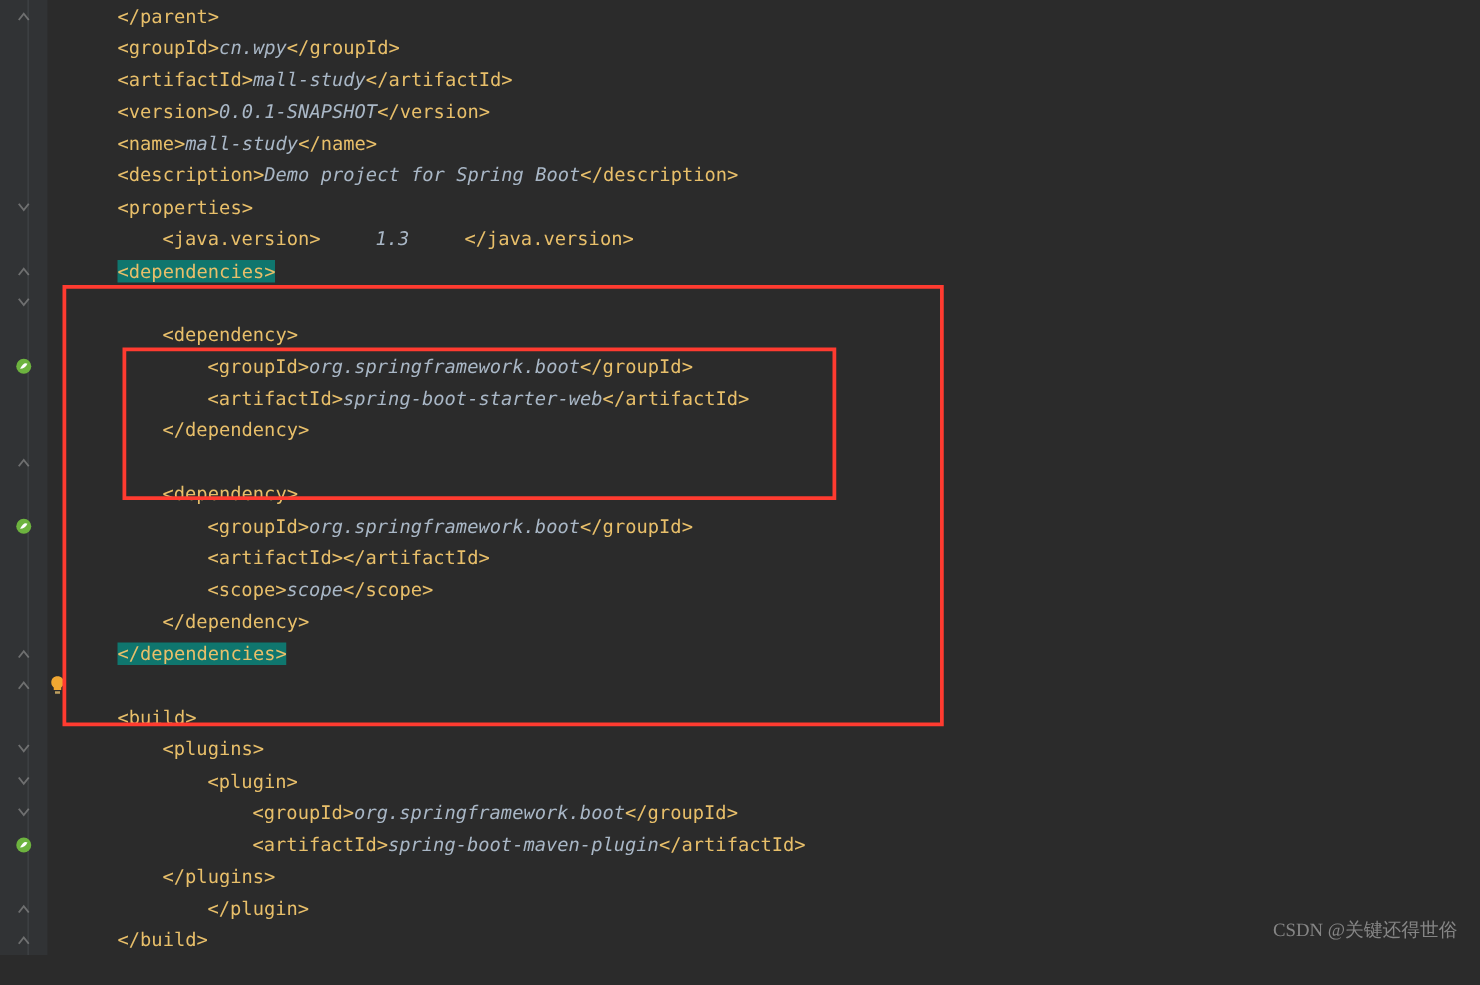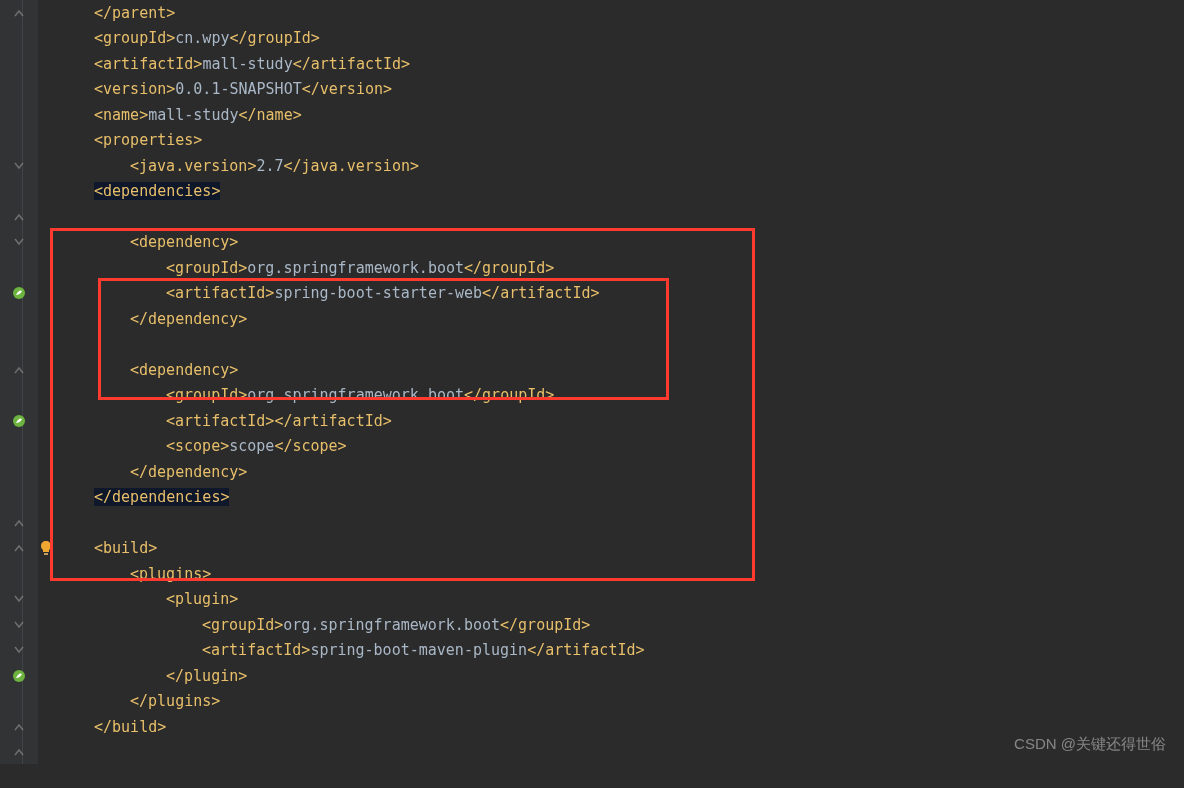--- a/index.html
+++ b/index.html
@@ -52,27 +52,27 @@
     padding-left: 20px;
     position: relative;
   }
   .line {
     height: 25.5px;
     display: flex;
     align-items: center;
     white-space: pre;
   }
   .tag-b { color: #e8bf6a; } 
-  .text  { color: #a9b7c6; }
+  .text  { color: #a9b7c6; font-style: italic; }
   .hl-tag {
-    background: #0f172a;
+    background: #0f766e;
     color: #e8bf6a;
   }
   .indent2 { padding-left: 36px; }
-  .indent3 { padding-left: 72px; }
+  .indent3 { padding-left: 72px; gap: 44px; }
   .indent4 { padding-left: 108px; }
   .indent5 { padding-left: 144px; }
 
   .red-box-outer {
     position: absolute;
     border: 3px solid #ff3b30;
     pointer-events: none;
     left: 50px;
     top: 228px;
     width: 705px;
@@ -95,21 +95,21 @@
     height: 788px;
     background: #515658;
     opacity: 0.5;
   }
   .watermark {
     position: absolute;
     bottom: 10px;
     right: 18px;
     color: #cfcfcf;
     opacity: 0.55;
-    font-family: Liberation Sans, sans-serif;
+    font-family: Liberation Serif, serif;
     font-size: 15px;
   }
 </style>
 </head>
 <body>
 
 <div class="editor">
   <div class="gutter">
     <div class="vline"></div>
     <div class="gutter-line">
@@ -247,42 +247,43 @@
         </span>
       </div>
   </div>
 
   <div class="code">
     <div class="line indent2"><span class="tag-b">&lt;/parent&gt;</span></div>
     <div class="line indent2"><span class="tag-b">&lt;groupId&gt;</span><span class="text">cn.wpy</span><span class="tag-b">&lt;/groupId&gt;</span></div>
     <div class="line indent2"><span class="tag-b">&lt;artifactId&gt;</span><span class="text">mall-study</span><span class="tag-b">&lt;/artifactId&gt;</span></div>
     <div class="line indent2"><span class="tag-b">&lt;version&gt;</span><span class="text">0.0.1-SNAPSHOT</span><span class="tag-b">&lt;/version&gt;</span></div>
     <div class="line indent2"><span class="tag-b">&lt;name&gt;</span><span class="text">mall-study</span><span class="tag-b">&lt;/name&gt;</span></div>
+    <div class="line indent2"><span class="tag-b">&lt;description&gt;</span><span class="text">Demo project for Spring Boot</span><span class="tag-b">&lt;/description&gt;</span></div>
     <div class="line indent2"><span class="tag-b">&lt;properties&gt;</span></div>
-    <div class="line indent3"><span class="tag-b">&lt;java.version&gt;</span><span class="text">2.7</span><span class="tag-b">&lt;/java.version&gt;</span></div>
+    <div class="line indent3"><span class="tag-b">&lt;java.version&gt;</span><span class="text">1.3</span><span class="tag-b">&lt;/java.version&gt;</span></div>
     <div class="line indent2"><span class="tag-b hl-tag">&lt;dependencies&gt;</span></div>
     <div class="line"></div>
     <div class="line indent3"><span class="tag-b">&lt;dependency&gt;</span></div>
     <div class="line indent4"><span class="tag-b">&lt;groupId&gt;</span><span class="text">org.springframework.boot</span><span class="tag-b">&lt;/groupId&gt;</span></div>
     <div class="line indent4"><span class="tag-b">&lt;artifactId&gt;</span><span class="text">spring-boot-starter-web</span><span class="tag-b">&lt;/artifactId&gt;</span></div>
     <div class="line indent3"><span class="tag-b">&lt;/dependency&gt;</span></div>
     <div class="line"></div>
     <div class="line indent3"><span class="tag-b">&lt;dependency&gt;</span></div>
     <div class="line indent4"><span class="tag-b">&lt;groupId&gt;</span><span class="text">org.springframework.boot</span><span class="tag-b">&lt;/groupId&gt;</span></div>
     <div class="line indent4"><span class="tag-b">&lt;artifactId&gt;</span><span class="tag-b">&lt;/artifactId&gt;</span></div>
     <div class="line indent4"><span class="tag-b">&lt;scope&gt;</span><span class="text">scope</span><span class="tag-b">&lt;/scope&gt;</span></div>
     <div class="line indent3"><span class="tag-b">&lt;/dependency&gt;</span></div>
     <div class="line indent2"><span class="tag-b hl-tag">&lt;/dependencies&gt;</span></div>
     <div class="line"></div>
     <div class="line indent2"><span class="tag-b">&lt;build&gt;</span></div>
     <div class="line indent3"><span class="tag-b">&lt;plugins&gt;</span></div>
     <div class="line indent4"><span class="tag-b">&lt;plugin&gt;</span></div>
     <div class="line indent5"><span class="tag-b">&lt;groupId&gt;</span><span class="text">org.springframework.boot</span><span class="tag-b">&lt;/groupId&gt;</span></div>
     <div class="line indent5"><span class="tag-b">&lt;artifactId&gt;</span><span class="text">spring-boot-maven-plugin</span><span class="tag-b">&lt;/artifactId&gt;</span></div>
+    <div class="line indent3"><span class="tag-b">&lt;/plugins&gt;</span></div>
     <div class="line indent4"><span class="tag-b">&lt;/plugin&gt;</span></div>
-    <div class="line indent3"><span class="tag-b">&lt;/plugins&gt;</span></div>
     <div class="line indent2"><span class="tag-b">&lt;/build&gt;</span></div>
   </div>
 
   <div class="red-box-outer"></div>
   <div class="red-box-inner"></div>
   <div class="watermark">CSDN @关键还得世俗</div>
 </div>
 
 </body></html>

